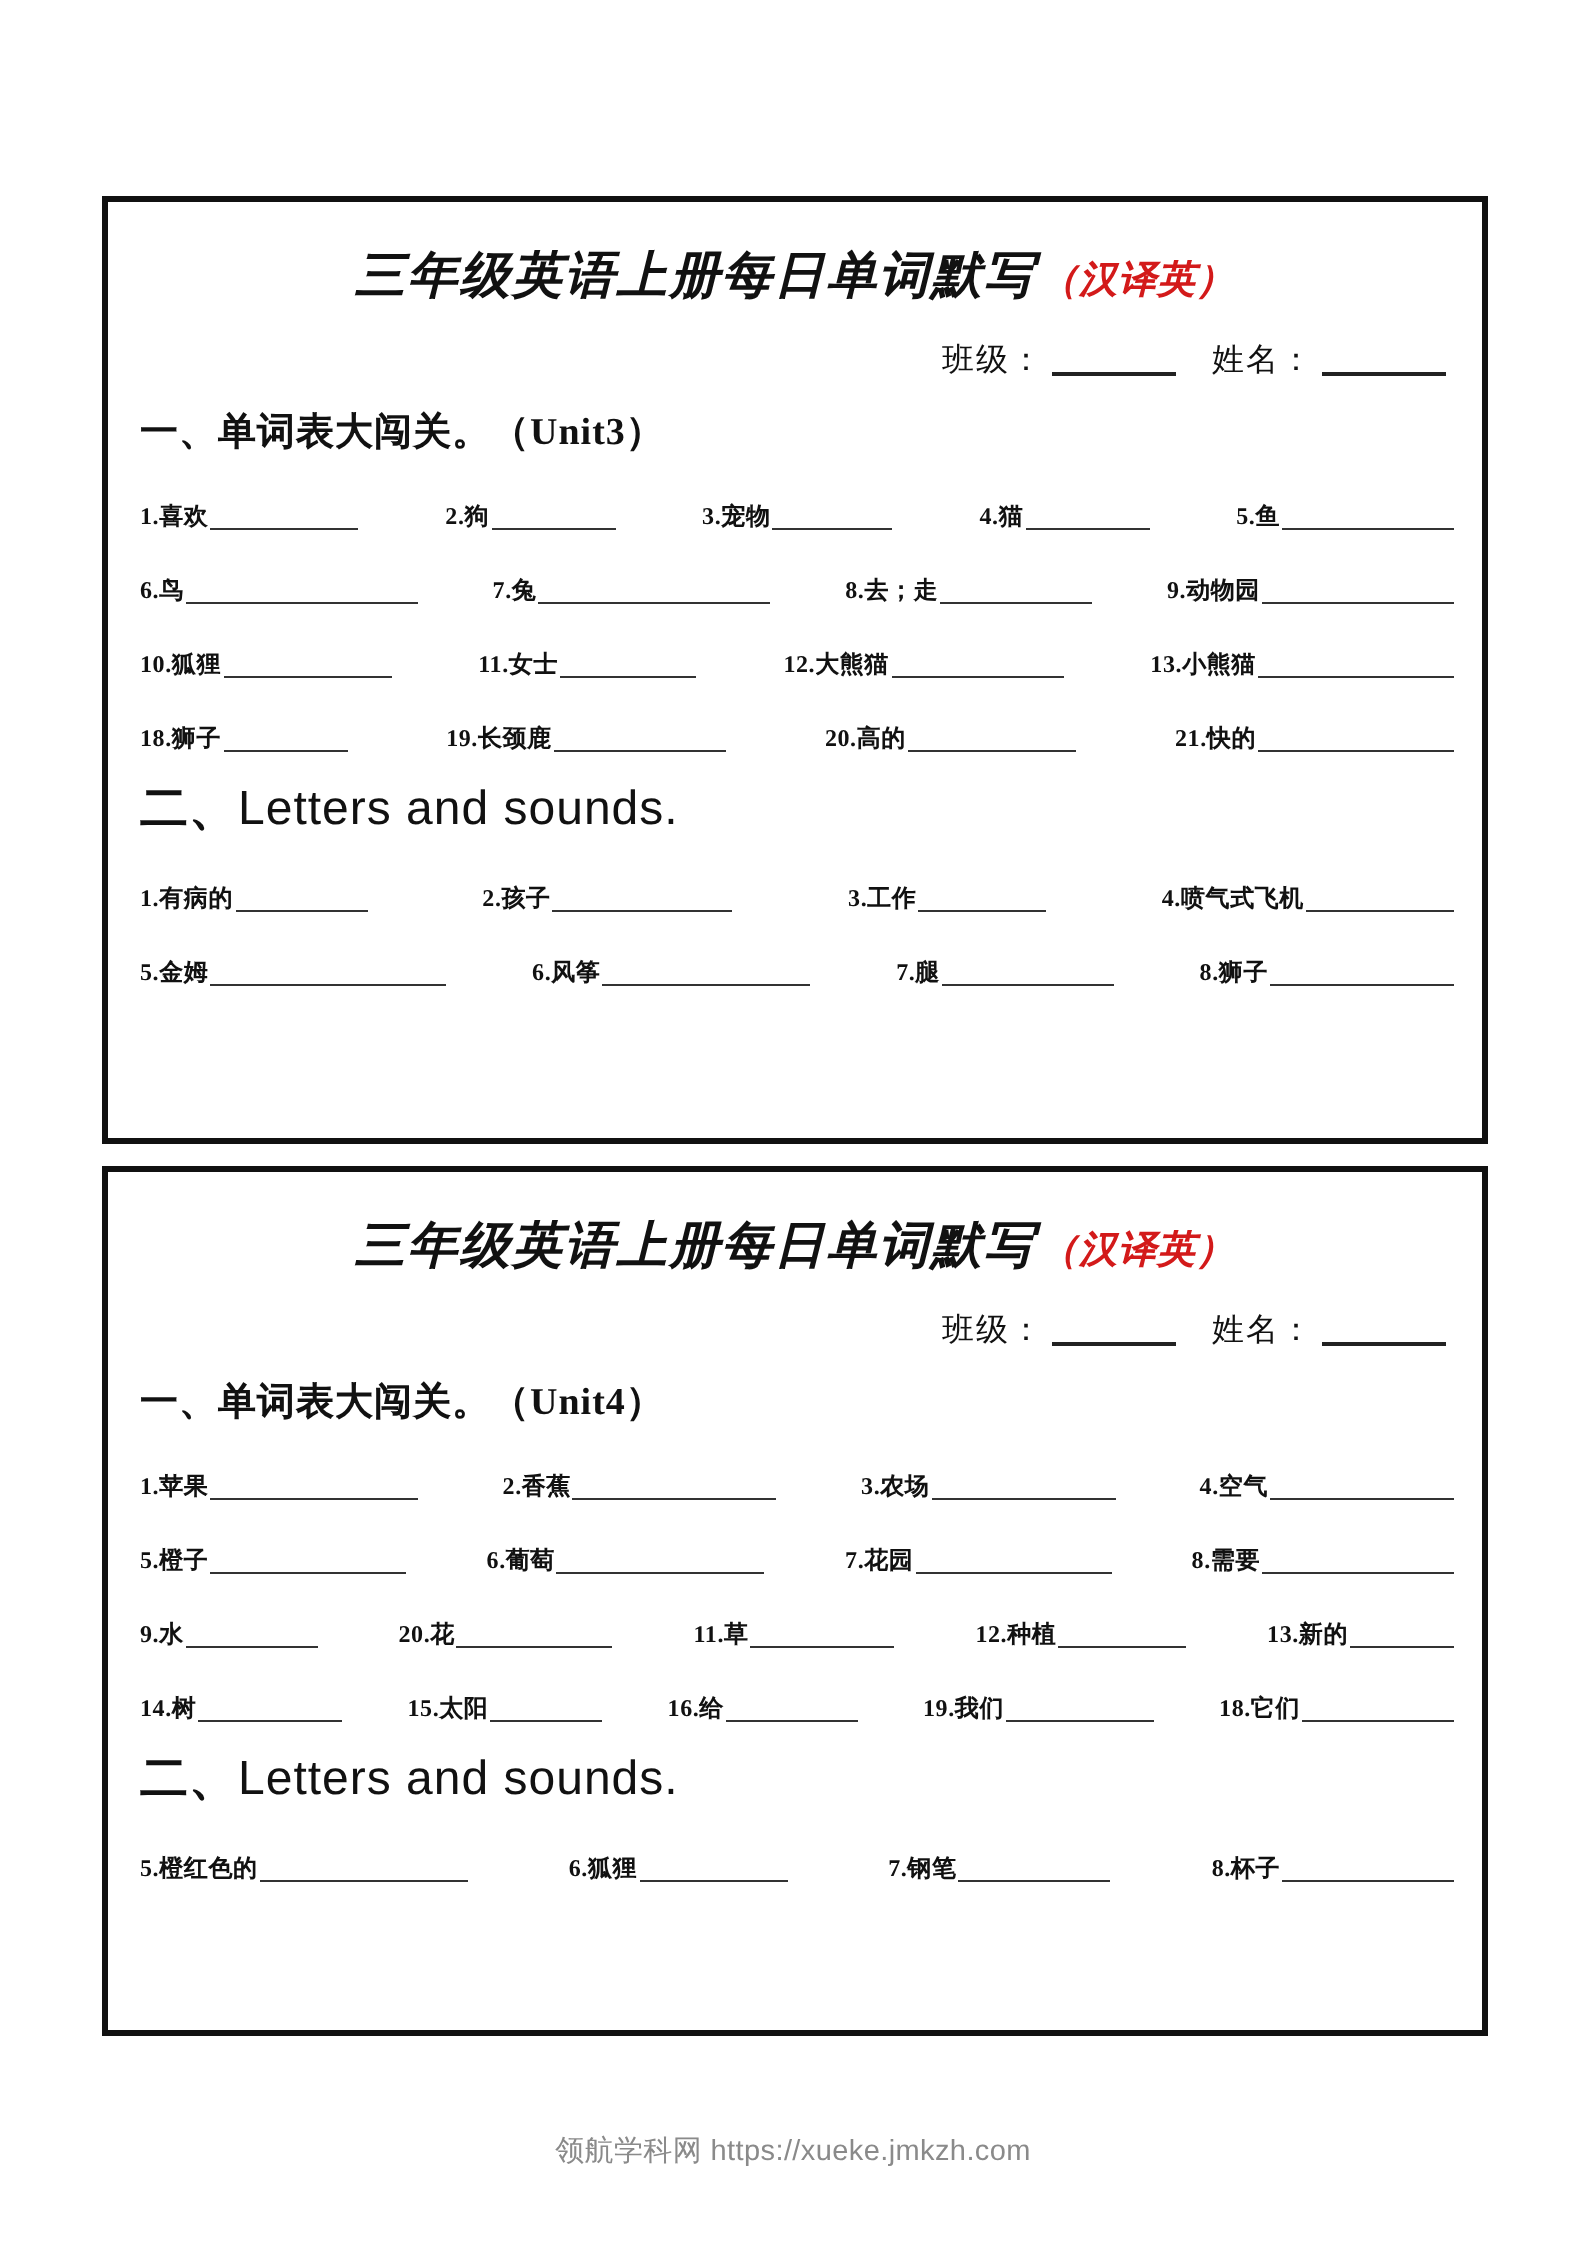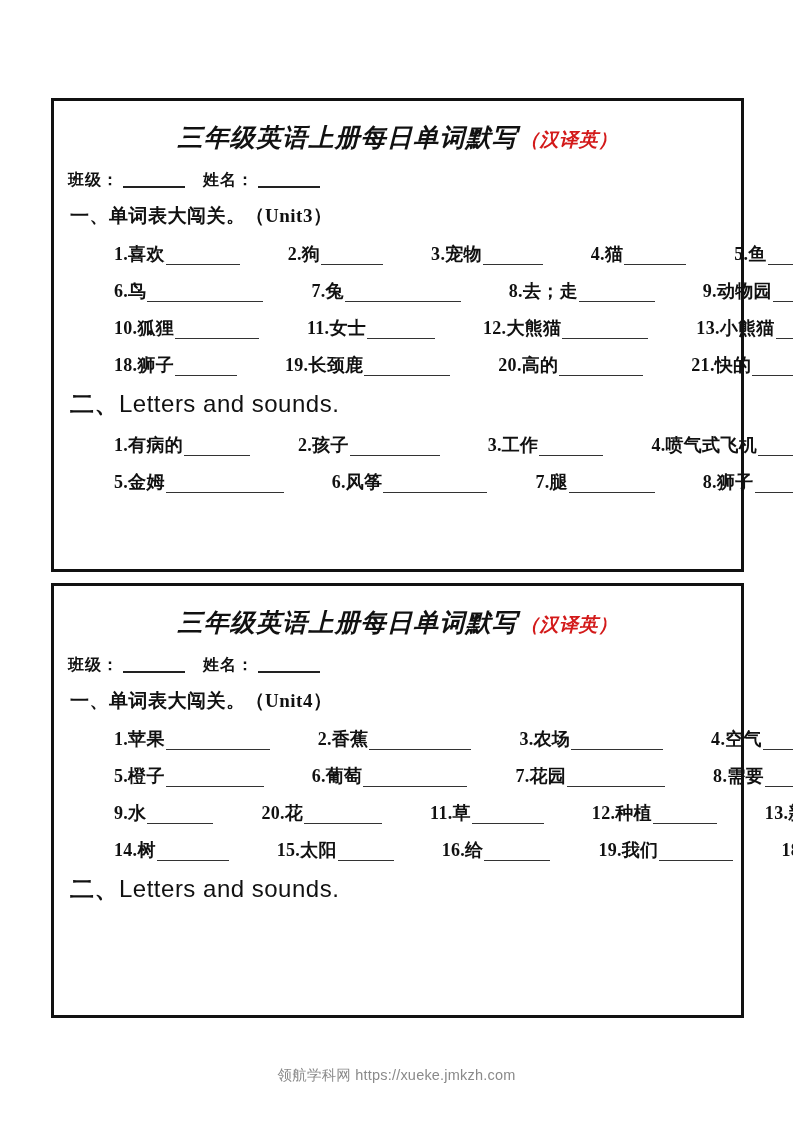--- a/index.html
+++ b/index.html
@@ -51,26 +51,27 @@
     font-family: "Liberation Serif", "DejaVu Serif", serif;
     font-size: 19px;
     font-weight: bold;
     font-style: italic;
     letter-spacing: 0.5px;
     margin-left: 2px;
   }
 
   
   .meta-row {
+    text-align: right;
     white-space: nowrap;
     margin-top: 16px;
     margin-bottom: 4px;
     padding-right: 4px;
     font-size: 16px;
-    font-weight: bold;
+    font-weight: normal;
   }
   .meta-label {
     font-family: "Liberation Serif", "DejaVu Serif", serif;
     letter-spacing: 1px;
   }
   .meta-blank {
     display: inline-block;
     width: 62px;
     border-bottom: 2px solid #222;
     margin: 0 18px 0 4px;
@@ -103,26 +104,25 @@
     white-space: nowrap;
     margin: 0 0 7px 2px;
     height: 30px;
   }
   .item {
     display: flex;
     align-items: flex-end;
     flex: 0 0 auto;
   }
   .item-text {
-    font-size: 18px;
+    font-size: 12px;
     font-weight: bold;
     letter-spacing: 0.3px;
     line-height: 1.1;
     font-family: "Liberation Serif", "DejaVu Serif", serif;
-    margin-left: 44px;
   }
   .blank {
     border-bottom: 1.6px solid #333;
     height: 18px;
     margin-left: 1px;
   }
   .gap { flex: 1 1 auto; min-width: 4px; }
 
   
   .footer {
@@ -397,18 +397,39 @@
           <span class="gap"></span>
           <span class="item">
             <span class="item-text">18.它们</span>
             <span class="blank" style="width: 76px;"></span>
           </span>
         </div>
       </div>
 
     <div class="section-head latin"><span class="cn-num">二、</span><span>Letters   and   sounds.</span></div>
     <div id="s2-sec2">
+        <div class="row">
+          <span class="item">
+            <span class="item-text">5.橙红色的</span>
+            <span class="blank" style="width: 104px;"></span>
+          </span>
+          <span class="gap"></span>
+          <span class="item">
+            <span class="item-text">6.狐狸</span>
+            <span class="blank" style="width: 74px;"></span>
+          </span>
+          <span class="gap"></span>
+          <span class="item">
+            <span class="item-text">7.钢笔</span>
+            <span class="blank" style="width: 76px;"></span>
+          </span>
+          <span class="gap"></span>
+          <span class="item">
+            <span class="item-text">8.杯子</span>
+            <span class="blank" style="width: 86px;"></span>
+          </span>
+        </div>
       </div>
 
   </div>
 </div>
 
 <div class="footer">领航学科网 https://xueke.jmkzh.com</div>
 
 </body></html>

